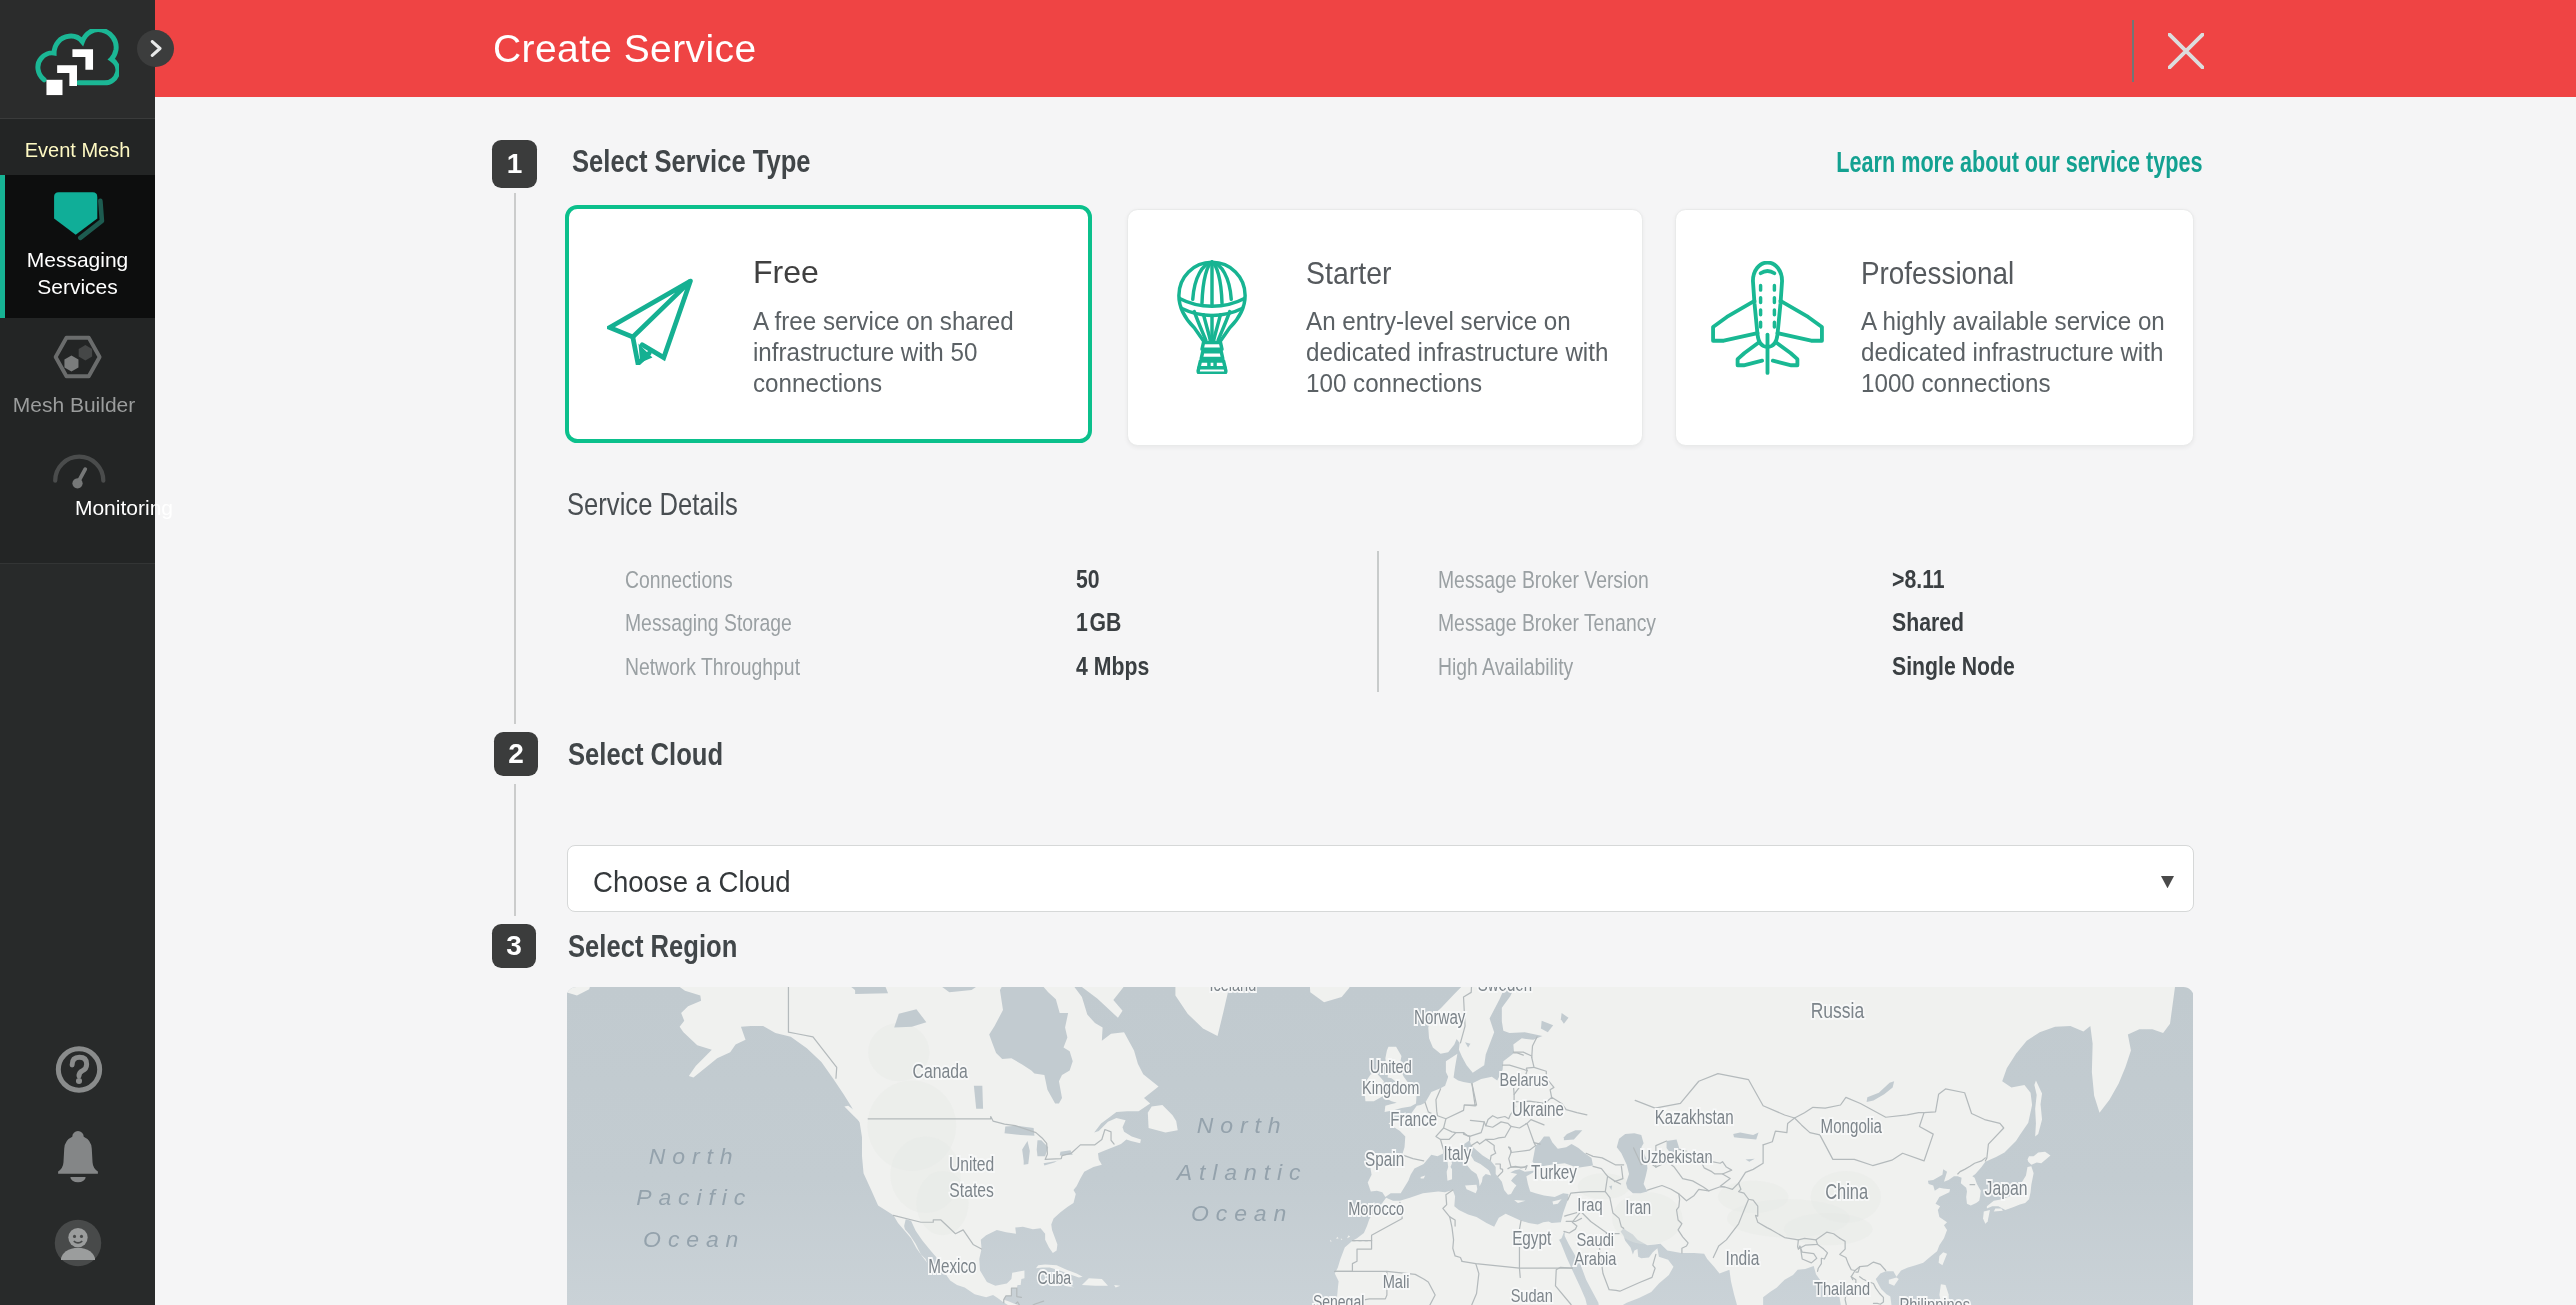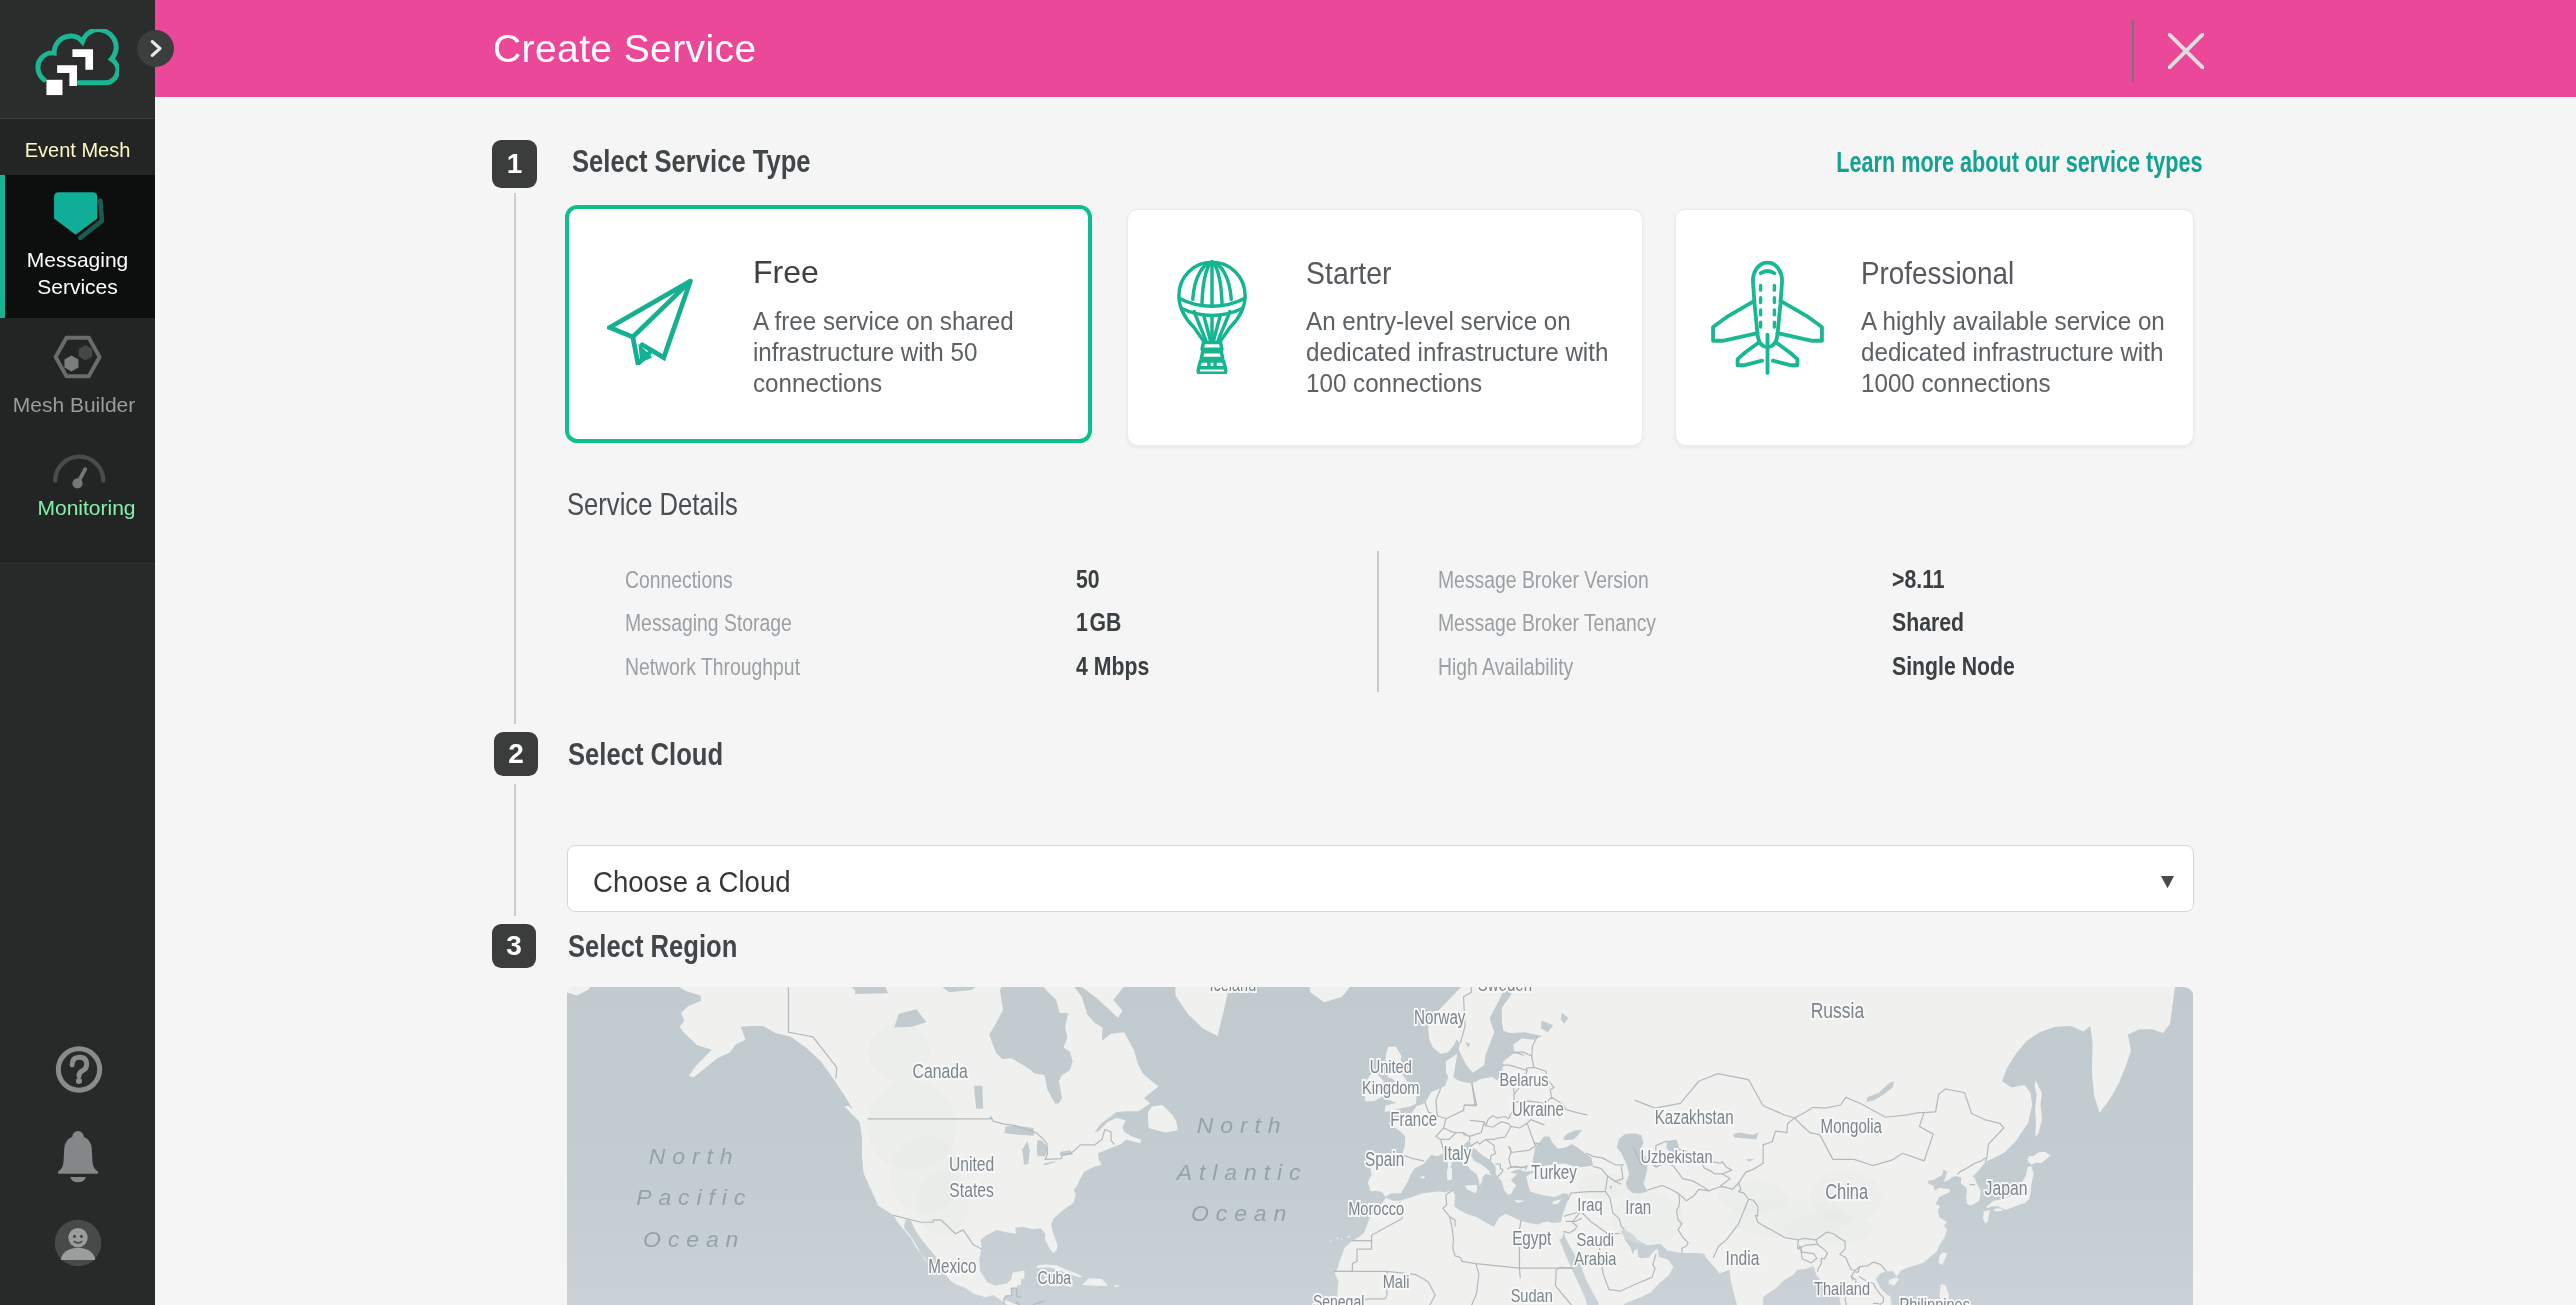--- a/index.html
+++ b/index.html
@@ -1,20 +1,20 @@
 <!DOCTYPE html>
 <html style="font-size:12.3px"><head><meta charset="utf-8"><style>
 *{margin:0;padding:0;box-sizing:border-box}
 html,body{width:2576px;height:1306px;overflow:hidden}
 body{font-family:"Liberation Sans",sans-serif;background:#f5f5f6;position:relative}
 .abs{position:absolute}
 </style></head>
 <body>
 
-<div class="abs" style="left:155px;top:0;width:2421px;height:97px;background:#ec4899">
+<div class="abs" style="left:155px;top:0;width:2421px;height:97px;background:#ef4444">
   <div class="abs" style="left:338px;top:27px;font-size:39px;color:#ffffff;font-weight:400;letter-spacing:0.4px">Create Service</div>
   <div class="abs" style="left:1977px;top:20px;width:1.5px;height:62px;background:#737575"></div>
   <svg class="abs" style="left:2013px;top:33px" width="36" height="36" viewBox="0 0 47 47">
       <path d="M2 2 L45 45 M45 2 L2 45" stroke="#dcdddd" stroke-width="5" stroke-linecap="round"></path>
     </svg>
 </div>
 
 <div class="abs" style="left:0;top:0;width:155px;height:1306px;background:#232525">
   <div class="abs" style="left:0;top:0;width:155px;height:118px;background:#2b2c2c"></div>
   <svg class="abs" style="left:35px;top:29px" width="84" height="68" viewBox="0 0 110 88">
@@ -39,21 +39,21 @@
     <path d="M6 31 L20 6 L49 6 L63 31 L49 56 L20 56 Z" fill="none" stroke="#6a6c6c" stroke-width="5" stroke-linejoin="round"></path>
     <path d="M44.6 15.5 L53.3 20.5 L53.3 30.5 L44.6 35.5 L35.9 30.5 L35.9 20.5 Z" fill="#454747"></path>
     <path d="M26.5 28.9 L35.6 34.2 L35.6 44.7 L26.5 49.9 L17.4 44.7 L17.4 34.2 Z" fill="#7b7d7d"></path>
   </svg>
   <div class="abs" style="left:0;top:393px;width:148px;text-align:center;font-size:21px;color:#9b9d9d">Mesh Builder</div>
   <svg class="abs" style="left:51px;top:451px" width="55" height="48" viewBox="0 0 72 62">
     <path d="M5.5 38.5 A31.5 31.5 0 0 1 68.5 38.5" fill="none" stroke="#4a4c4c" stroke-width="5.5" stroke-linecap="round"></path>
     <circle cx="34.7" cy="41.9" r="6.7" fill="#767878"></circle>
     <path d="M34.7 41.9 L44.8 23.4" stroke="#767878" stroke-width="5" stroke-linecap="round"></path>
   </svg>
-  <div class="abs" style="left:0;top:496px;width:173px;text-align:center;font-size:21px;color:#86efac">Monitoring</div>
+  <div class="abs" style="left:0;top:496px;width:173px;text-align:right;font-size:21px;color:#ffffff">Monitoring</div>
   <div class="abs" style="left:0;top:563px;width:155px;height:0.8px;background:#333535"></div>
   <div class="abs" style="left:0;top:564px;width:155px;height:742px;background:#282a2a"></div>
   <svg class="abs" style="left:55px;top:1045px" width="48" height="49" viewBox="0 0 62 64">
     <circle cx="31" cy="32" r="27" fill="none" stroke="#8a8c8c" stroke-width="6.5"></circle>
     <path d="M22 26 q0 -10 9.5 -10 q9.5 0 9.5 9 q0 6 -5.5 8.5 q-4.5 2 -4.5 7" fill="none" stroke="#8a8c8c" stroke-width="6.5" stroke-linecap="round"></path>
     <circle cx="31" cy="47" r="4" fill="#8a8c8c"></circle>
   </svg>
   <svg class="abs" style="left:58px;top:1131px" width="40" height="52" viewBox="0 0 52 68">
     <g fill="#848687">
       <path d="M26 0 a7.5 7.5 0 0 1 7.5 7.5 a18 18 0 0 1 10.5 15.5 l1 18 q0.5 8 7 12 l0 3 L0 56 l0 -3 q6.5 -4 7 -12 l1 -18 a18 18 0 0 1 10.5 -15.5 A7.5 7.5 0 0 1 26 0 z"></path>

